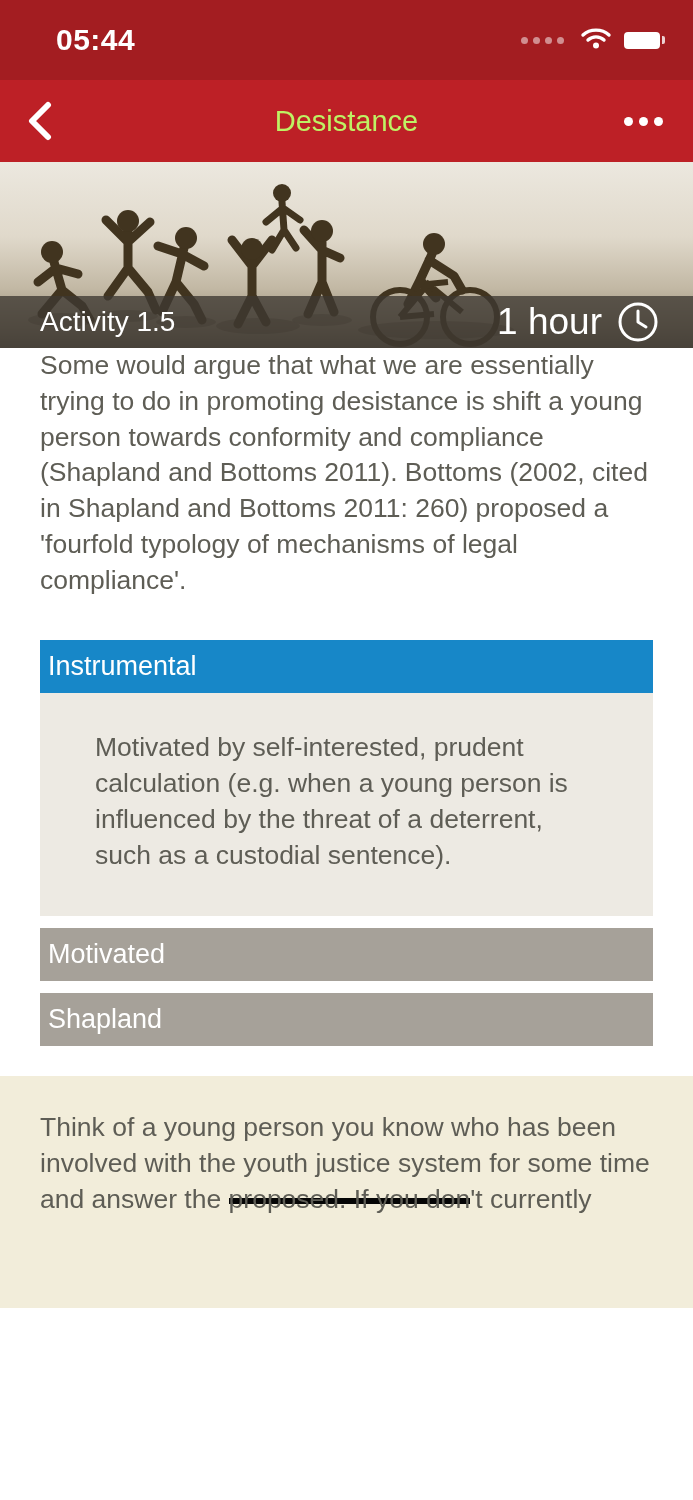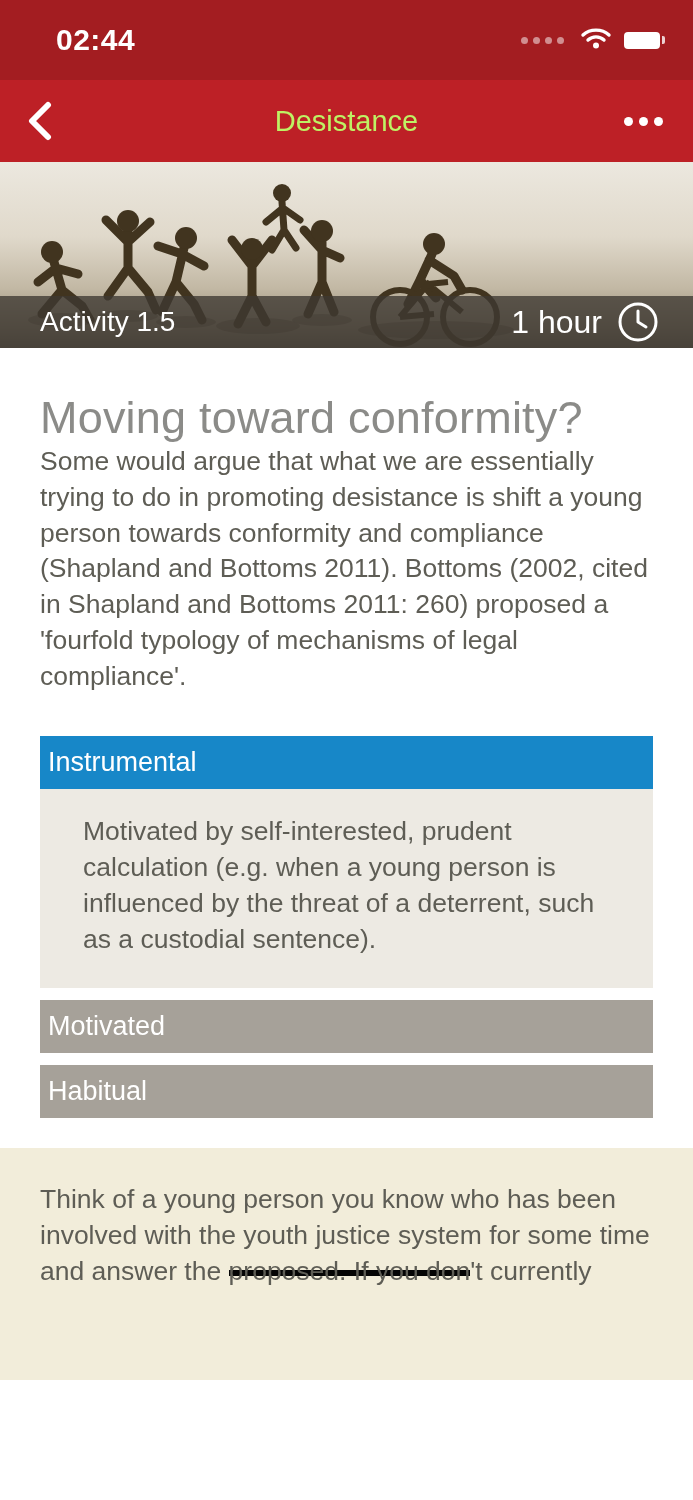--- a/index.html
+++ b/index.html
@@ -45,21 +45,21 @@
     background: linear-gradient(180deg, #ece8df 0%, #e0d9cb 40%, #c2b8a4 68%, #958a75 88%, #6e6555 100%);
   }
   .hero svg.figures { position: absolute; inset: 0; }
   .hero-bar {
     position: absolute; left: 0; right: 0; bottom: 0; height: 52px;
     background: rgba(62,57,50,0.78);
     display: flex; align-items: center;
     color: #fff; padding: 0 33px 0 40px; box-sizing: border-box;
   }
   .activity-label { font-size: 28px; }
-  .duration-wrap { margin-left: auto; display: flex; align-items: center; gap: 14px; font-size: 32px; }
+  .duration-wrap { margin-left: auto; display: flex; align-items: center; gap: 14px; font-size: 37px; }
 
   
   .content { padding: 0 40px; }
   h1.page-heading {
     font-size: 45px; font-weight: 300; color: #8b8b88;
     margin: 44px 0 0; letter-spacing: 0.2px;
   }
   p.body-text {
     font-size: 26.5px; line-height: 1.35; color: #5e5d55; margin: 0;
   }
@@ -67,39 +67,39 @@
   .closing { margin-top: 42px; }
 
   
   .accordion { margin-top: 42px; }
   .acc-header {
     color: #fff; font-size: 27px; padding: 11px 8px; cursor: pointer;
   }
   .acc-header.blue { background: #1787c8; }
   .acc-header.gray { background: #a6a199; margin-top: 12px; }
   .acc-panel { background: #edeae3; padding: 24px 38px 30px 42px; }
-  .acc-panel p { margin: 1px; }
+  .acc-panel p { margin: 13px; }
 
   
   .task {
     margin-top: 30px; background: #f2edda;
     padding: 34px 40px 90px; box-sizing: border-box; min-height: 130px;
   }
   .struck {
     background-image: linear-gradient(#050505, #050505);
     background-size: 100% 6px;
     background-position: 0 57%;
     background-repeat: no-repeat;
   }
 </style>
 </head>
 <body>
 
 <div class="status-bar">
-  <span class="time">02:44</span>
+  <span class="time">05:44</span>
   <span class="status-icons">
     <span class="cell-dots">
         <i></i>
         <i></i>
         <i></i>
         <i></i>
       </span>
     <span>
       <svg width="32" height="24" viewBox="0 0 32 24" fill="none">
         <path d="M3 9 C10 2.5, 22 2.5, 29 9" stroke="#fff" stroke-width="3.4" stroke-linecap="round"></path>
@@ -178,31 +178,30 @@
       <svg width="44" height="44" viewBox="0 0 44 44">
         <circle cx="22" cy="22" r="18" fill="none" stroke="#fff" stroke-width="3"></circle>
         <path d="M22 11 L22 22 L30 27" fill="none" stroke="#fff" stroke-width="3" stroke-linecap="round" stroke-linejoin="round"></path>
       </svg>
     </span>
   </div>
 </div>
 
 <div class="content">
 
-  <h1 class="page-heading">Moving toward conformity?</h1>
 
   <p class="body-text intro">Some would argue that what we are essentially trying to do in promoting desistance is shift a young person towards conformity and compliance (Shapland and Bottoms 2011). Bottoms (2002, cited in Shapland and Bottoms 2011: 260) proposed a 'fourfold typology of mechanisms of legal compliance'.</p>
 
   <div class="accordion">
     <div class="acc-header blue">Instrumental</div>
     <div class="acc-panel">
       <p class="body-text">Motivated by self-interested, prudent calculation (e.g. when a young person is influenced by the threat of a deterrent, such as a custodial sentence).</p>
     </div>
     <div class="acc-header gray">Motivated</div>
-    <div class="acc-header gray">Habitual</div>
+    <div class="acc-header gray">Shapland</div>
   </div>
 
 
 </div>
 
 <div class="task">
   <p class="body-text"><span>Think of a young person you know who has been involved with the youth justice system for some time and answer the </span><span class="struck">proposed. If you don</span><span>'t currently</span></p>
 </div>
 
 </body></html>

